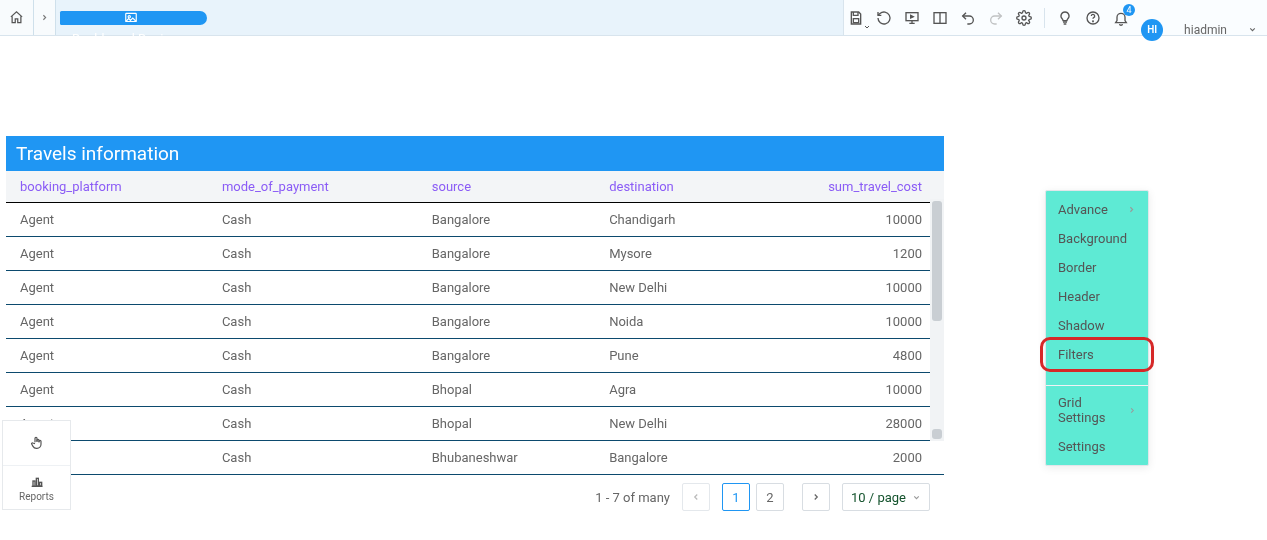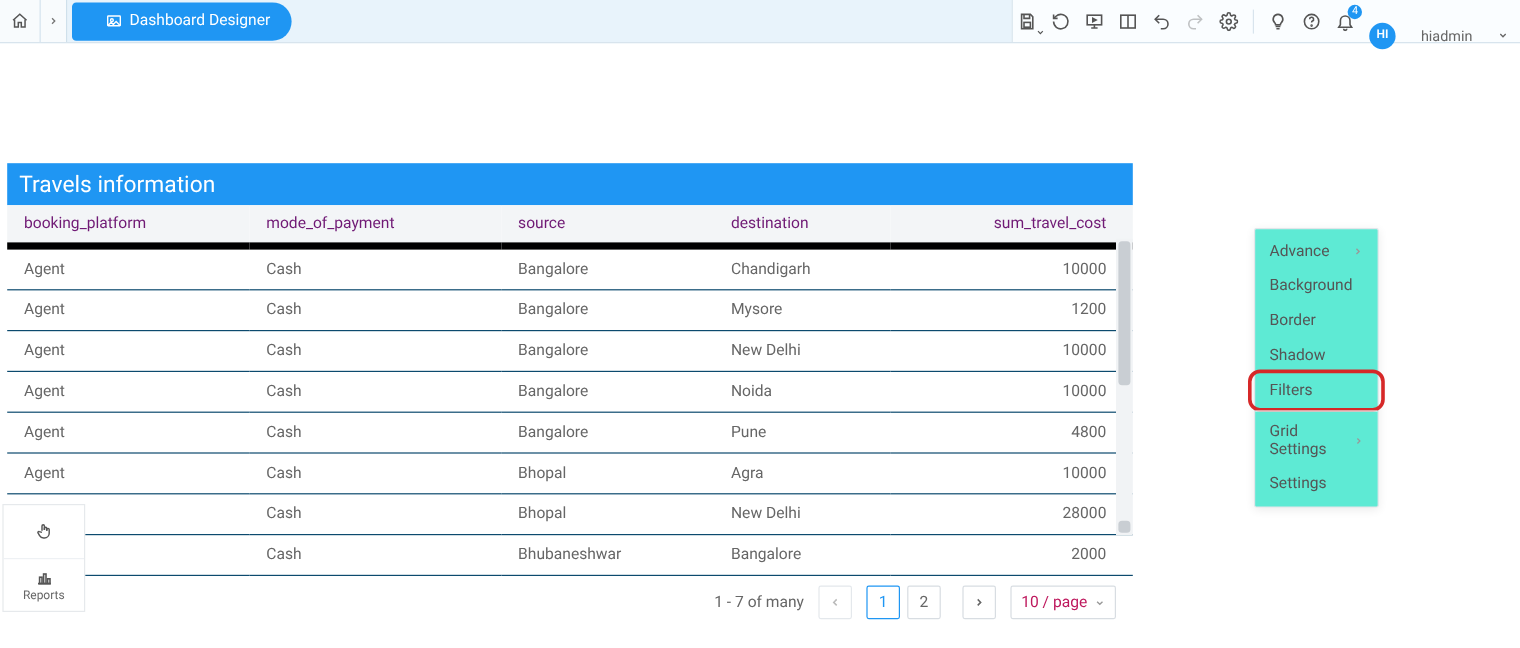--- a/index.html
+++ b/index.html
@@ -37,26 +37,27 @@
     width: 22px; height: 100%;
     display: flex; align-items: center; justify-content: center;
     background: #f8fbfd;
     font-size: 12px; color: #777;
     border-right: 1px solid #cfe0eb;
   }
   .bc-pill {
     display: inline-flex; align-items: center; gap: 6px;
     background: #1f96f3;
     color: #fff;
-    height: 32px;
-    padding: 0 18px 0 28px;
+    height: 14px;
+    padding: 0 18px 0 12px;
     margin-left: 4px;
     border-radius: 4px 18px 18px 4px;
     font-size: 13px;
     font-weight: 400;
+    flex-direction: column;
   }
   .bc-pill .page-icon { display: inline-flex; }
 
   .topbar-spacer { flex: 1; }
   .top-actions {
     display: flex; align-items: center; gap: 4px;
     padding-right: 10px;
     height: 100%;
     background: #fafdff;
     border-left: 1px solid #d8e4ed;
@@ -101,24 +102,24 @@
     font-size: 19px;
   }
   .grid-table {
     width: 100%;
     border-collapse: collapse;
     font-size: 13px;
   }
   .grid-table thead th {
     text-align: left;
     font-weight: 400;
-    color: #701a75;
+    color: #8b5cf6;
     background: #f3f5f7;
     padding: 8px 14px;
-    border-bottom: 6px solid #000000;
+    border-bottom: 1px solid #000000;
   }
   .grid-table tbody td {
     padding: 9px 14px;
     border-bottom: 1px solid #0c4a6e;
     color: #666;
   }
   .grid-table th.num, .grid-table td.num { text-align: right; padding-right: 22px; }
   .grid-scroll {
     position: absolute; right: 0; top: 28px; bottom: 34px;
     width: 14px; background: #f1f3f5;
@@ -140,21 +141,21 @@
   .pager-btn {
     width:28px; height:28px; border:1px solid #d8dde2;
     display:inline-flex; align-items:center; justify-content:center;
     color:#666; cursor:pointer; border-radius:2px;
   }
   .pager-btn.current { border-color:#1f96f3; color:#1f96f3; }
   .pager-btn.disabled { color:#bbb; border-color:#e4e8ec; cursor:default; }
   .page-size {
     height:28px; border:1px solid #d8dde2; border-radius:2px;
     display:inline-flex; align-items:center; gap:6px;
-    padding:0 8px; color:#be185d; cursor:pointer;
+    padding:0 8px; color:#14532d; cursor:pointer;
   }
 
   
   .left-dock {
     position:absolute; left:2px; bottom:30px;
     width:69px;
     border:1px solid #e6e9ec; background:#fff;
   }
   .dock-cell {
     display:flex; flex-direction:column; align-items:center; justify-content:center;
@@ -168,21 +169,21 @@
     width:104px; background:#5eead4;
     border:1px solid #e2e6ea; border-radius:2px;
     box-shadow: 0 2px 8px rgba(0,0,0,.08);
     padding:4px 0;
   }
   .ctx-item {
     display:flex; align-items:center; justify-content:space-between;
     padding:7px 12px; font-size:13px; color:#555;
     cursor:pointer; position:relative;
   }
-  .ctx-item.sep-above { border-top:1px solid #f0f2f4; margin-top:2px; padding-top:9px;}
+  .ctx-item.sep-above { border-top:1px solid #f0f2f4; margin-top:16px; padding-top:9px;}
   .ctx-highlight {
     position:absolute; left:-6px; right:-6px;
     top:-3px; bottom:-3px;
     border:3px solid #d62828; border-radius:10px;
     pointer-events:none;
   }
 
   svg { display:block; }
 </style>
 </head>
@@ -421,20 +422,23 @@
         <polyline points="9 18 15 12 9 6" fill="none" stroke="#999" stroke-width="3"></polyline>
       </svg>
     </div>
     <div class="ctx-item">
       <span>Background</span>
     </div>
     <div class="ctx-item">
       <span>Border</span>
     </div>
     <div class="ctx-item">
+      <span>Header</span>
+    </div>
+    <div class="ctx-item">
       <span>Shadow</span>
     </div>
     <div class="ctx-item">
       <span>Filters</span>
       <div class="ctx-highlight"></div>
     </div>
     <div class="ctx-item sep-above">
       <span>Grid Settings</span>
       <svg width="9" height="9" viewBox="0 0 24 24">
         <polyline points="9 18 15 12 9 6" fill="none" stroke="#999" stroke-width="3"></polyline>

